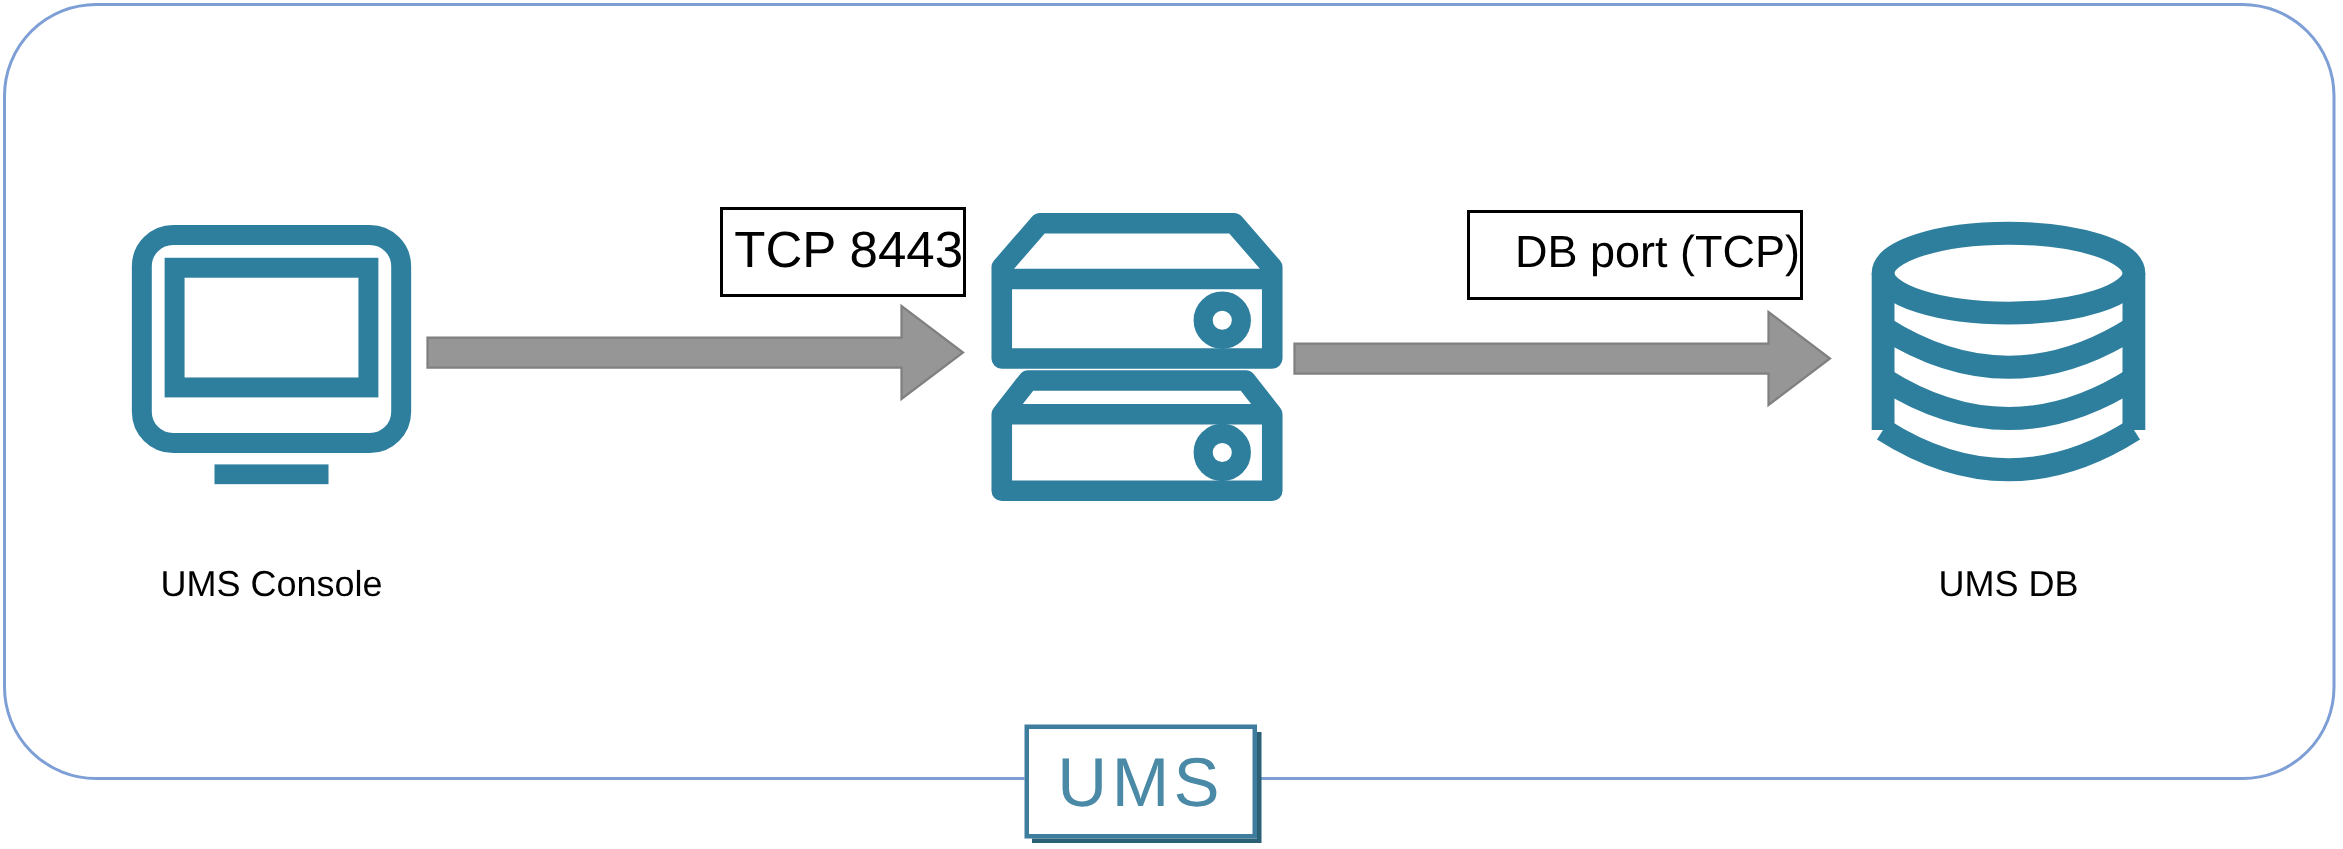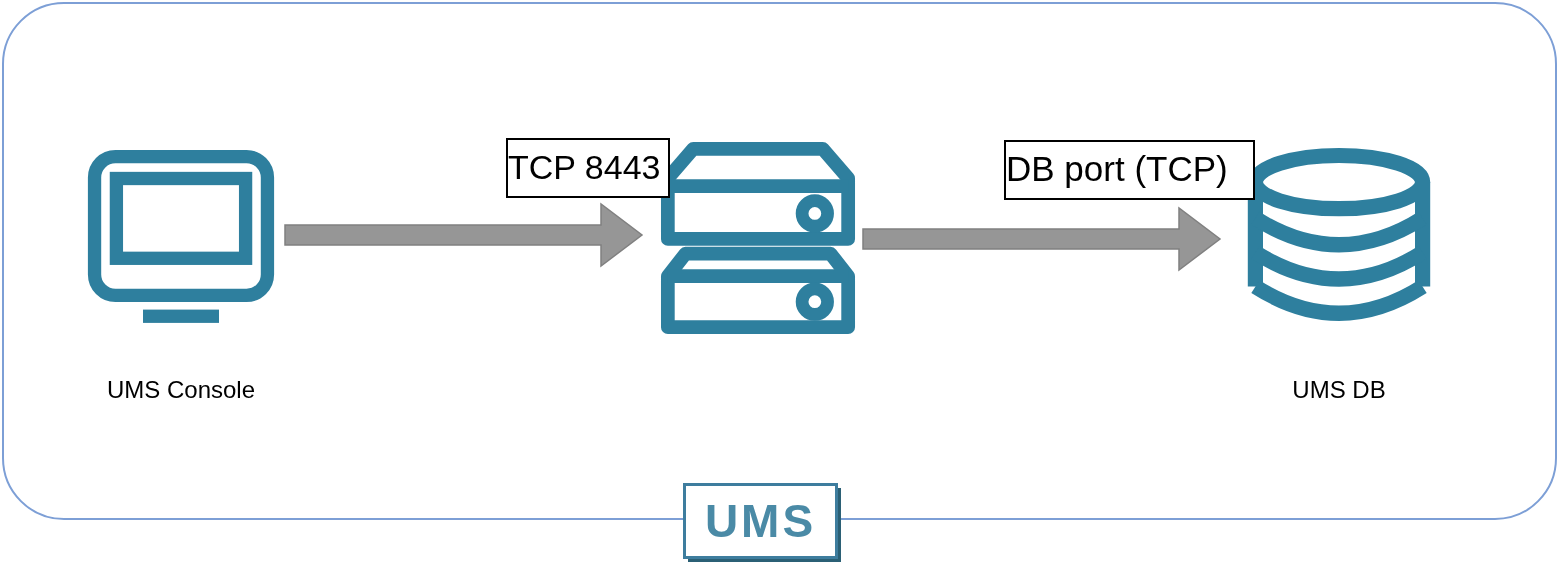--- a/index.html
+++ b/index.html
@@ -30,35 +30,35 @@
     position:absolute;top:376px;width:310px;text-align:center;
     font-size:24px;color:var(--label-text,#000);z-index:2;white-space:nowrap;
   }
   #label-console{left:26px;}
   #label-server{left:605px;}
   #label-db{left:1184px;}
 
   .port-label{
     position:absolute;box-sizing:border-box;height:60px;
     border:2.5px solid var(--label-text,#000);background:#fff;
-    font-size:34px;color:var(--label-text,#000);text-align:left;
-    line-height:54px;z-index:3;white-space:nowrap;margin-left:26px;
+    font-size:34px;color:var(--label-text,#000);text-align:right;
+    line-height:54px;z-index:3;white-space:nowrap;
   }
   #port-label-1{left:480px;top:138px;width:164px;}
-  #port-label-2{left:978px;top:140px;width:251px;font-size:35px;}
+  #port-label-2{left:978px;top:140px;width:224px;font-size:30px;}
 
   .ums-badge{
     position:absolute;left:683px;top:483px;width:155px;height:76px;
     box-sizing:border-box;background:#fff;
     border:3px solid var(--ums-box-border,#3E7D9E);
     box-shadow:4px 4px 0 -1px var(--ums-box-shadow,#2B6075);
     display:flex;align-items:center;justify-content:center;z-index:5;
   }
   .ums-badge span{
-    font-size:46px;font-weight:700;letter-spacing:3px;
+    font-size:46px;font-weight:400;letter-spacing:3px;
     color:var(--ums-logo-teal,#4A8AA6);line-height:1;
   }
 </style>
 </head>
 <body>
 
 <div class="canvas">
 
   <div class="boundary"></div>
 

